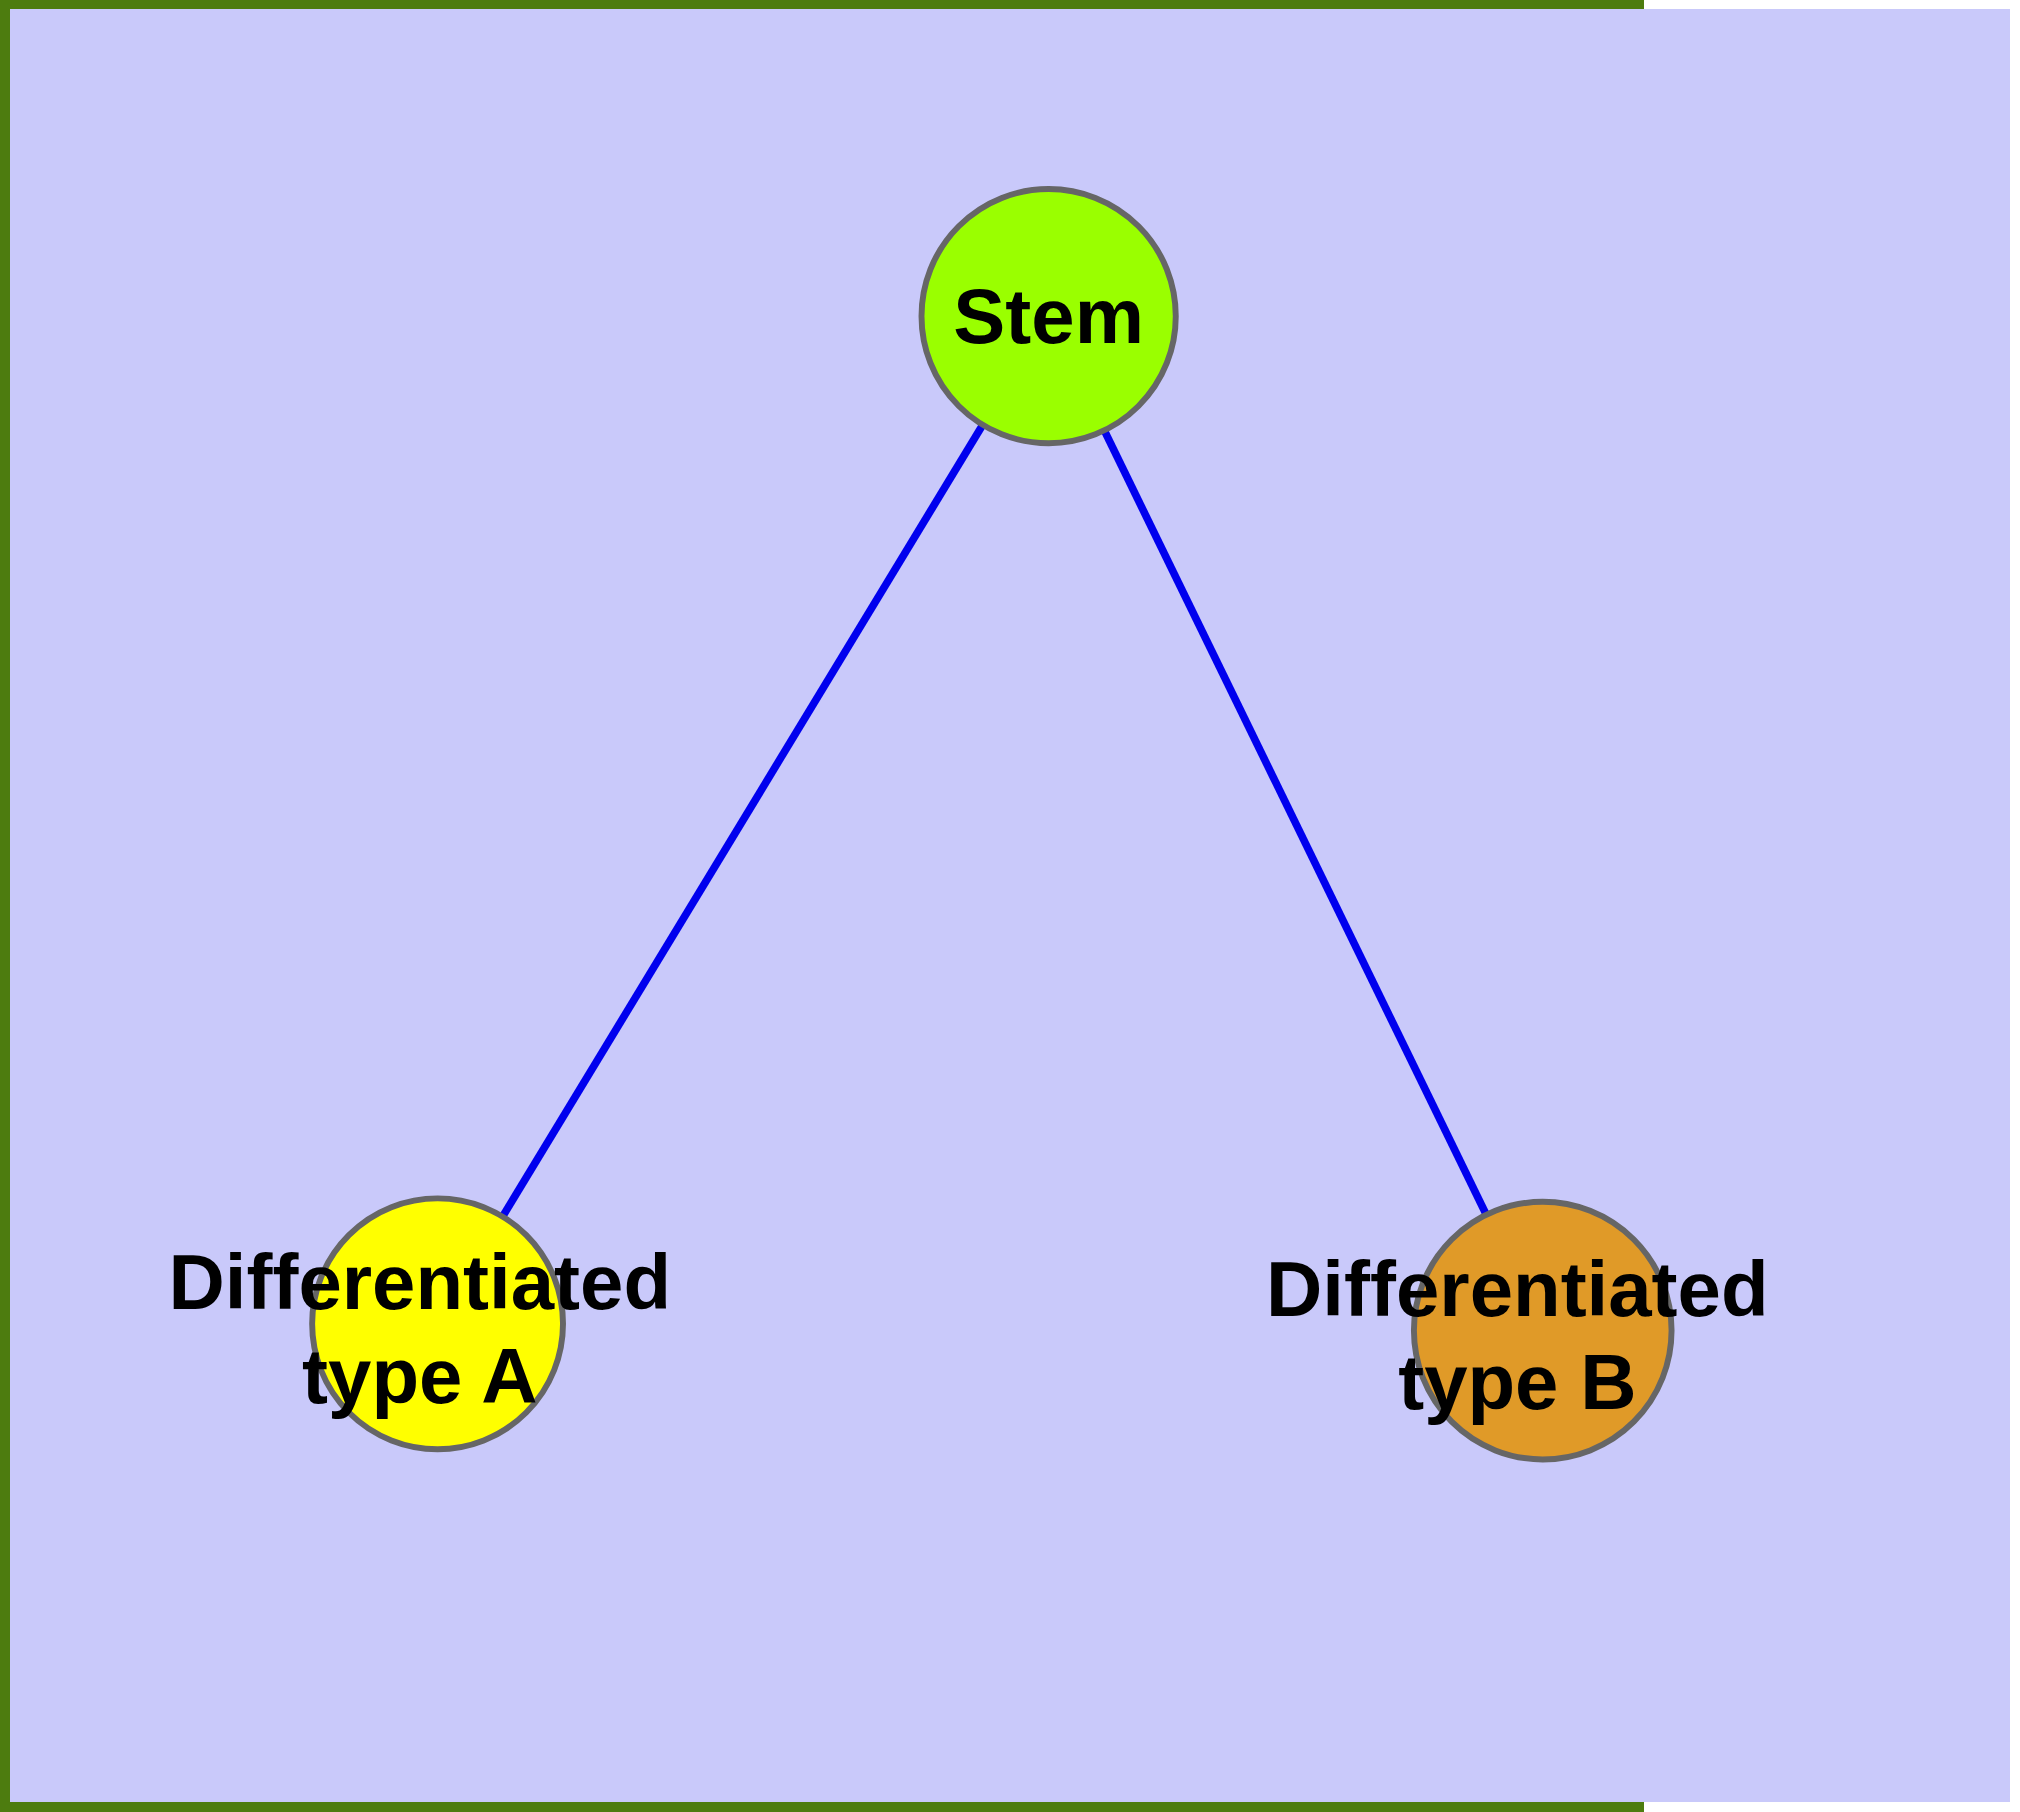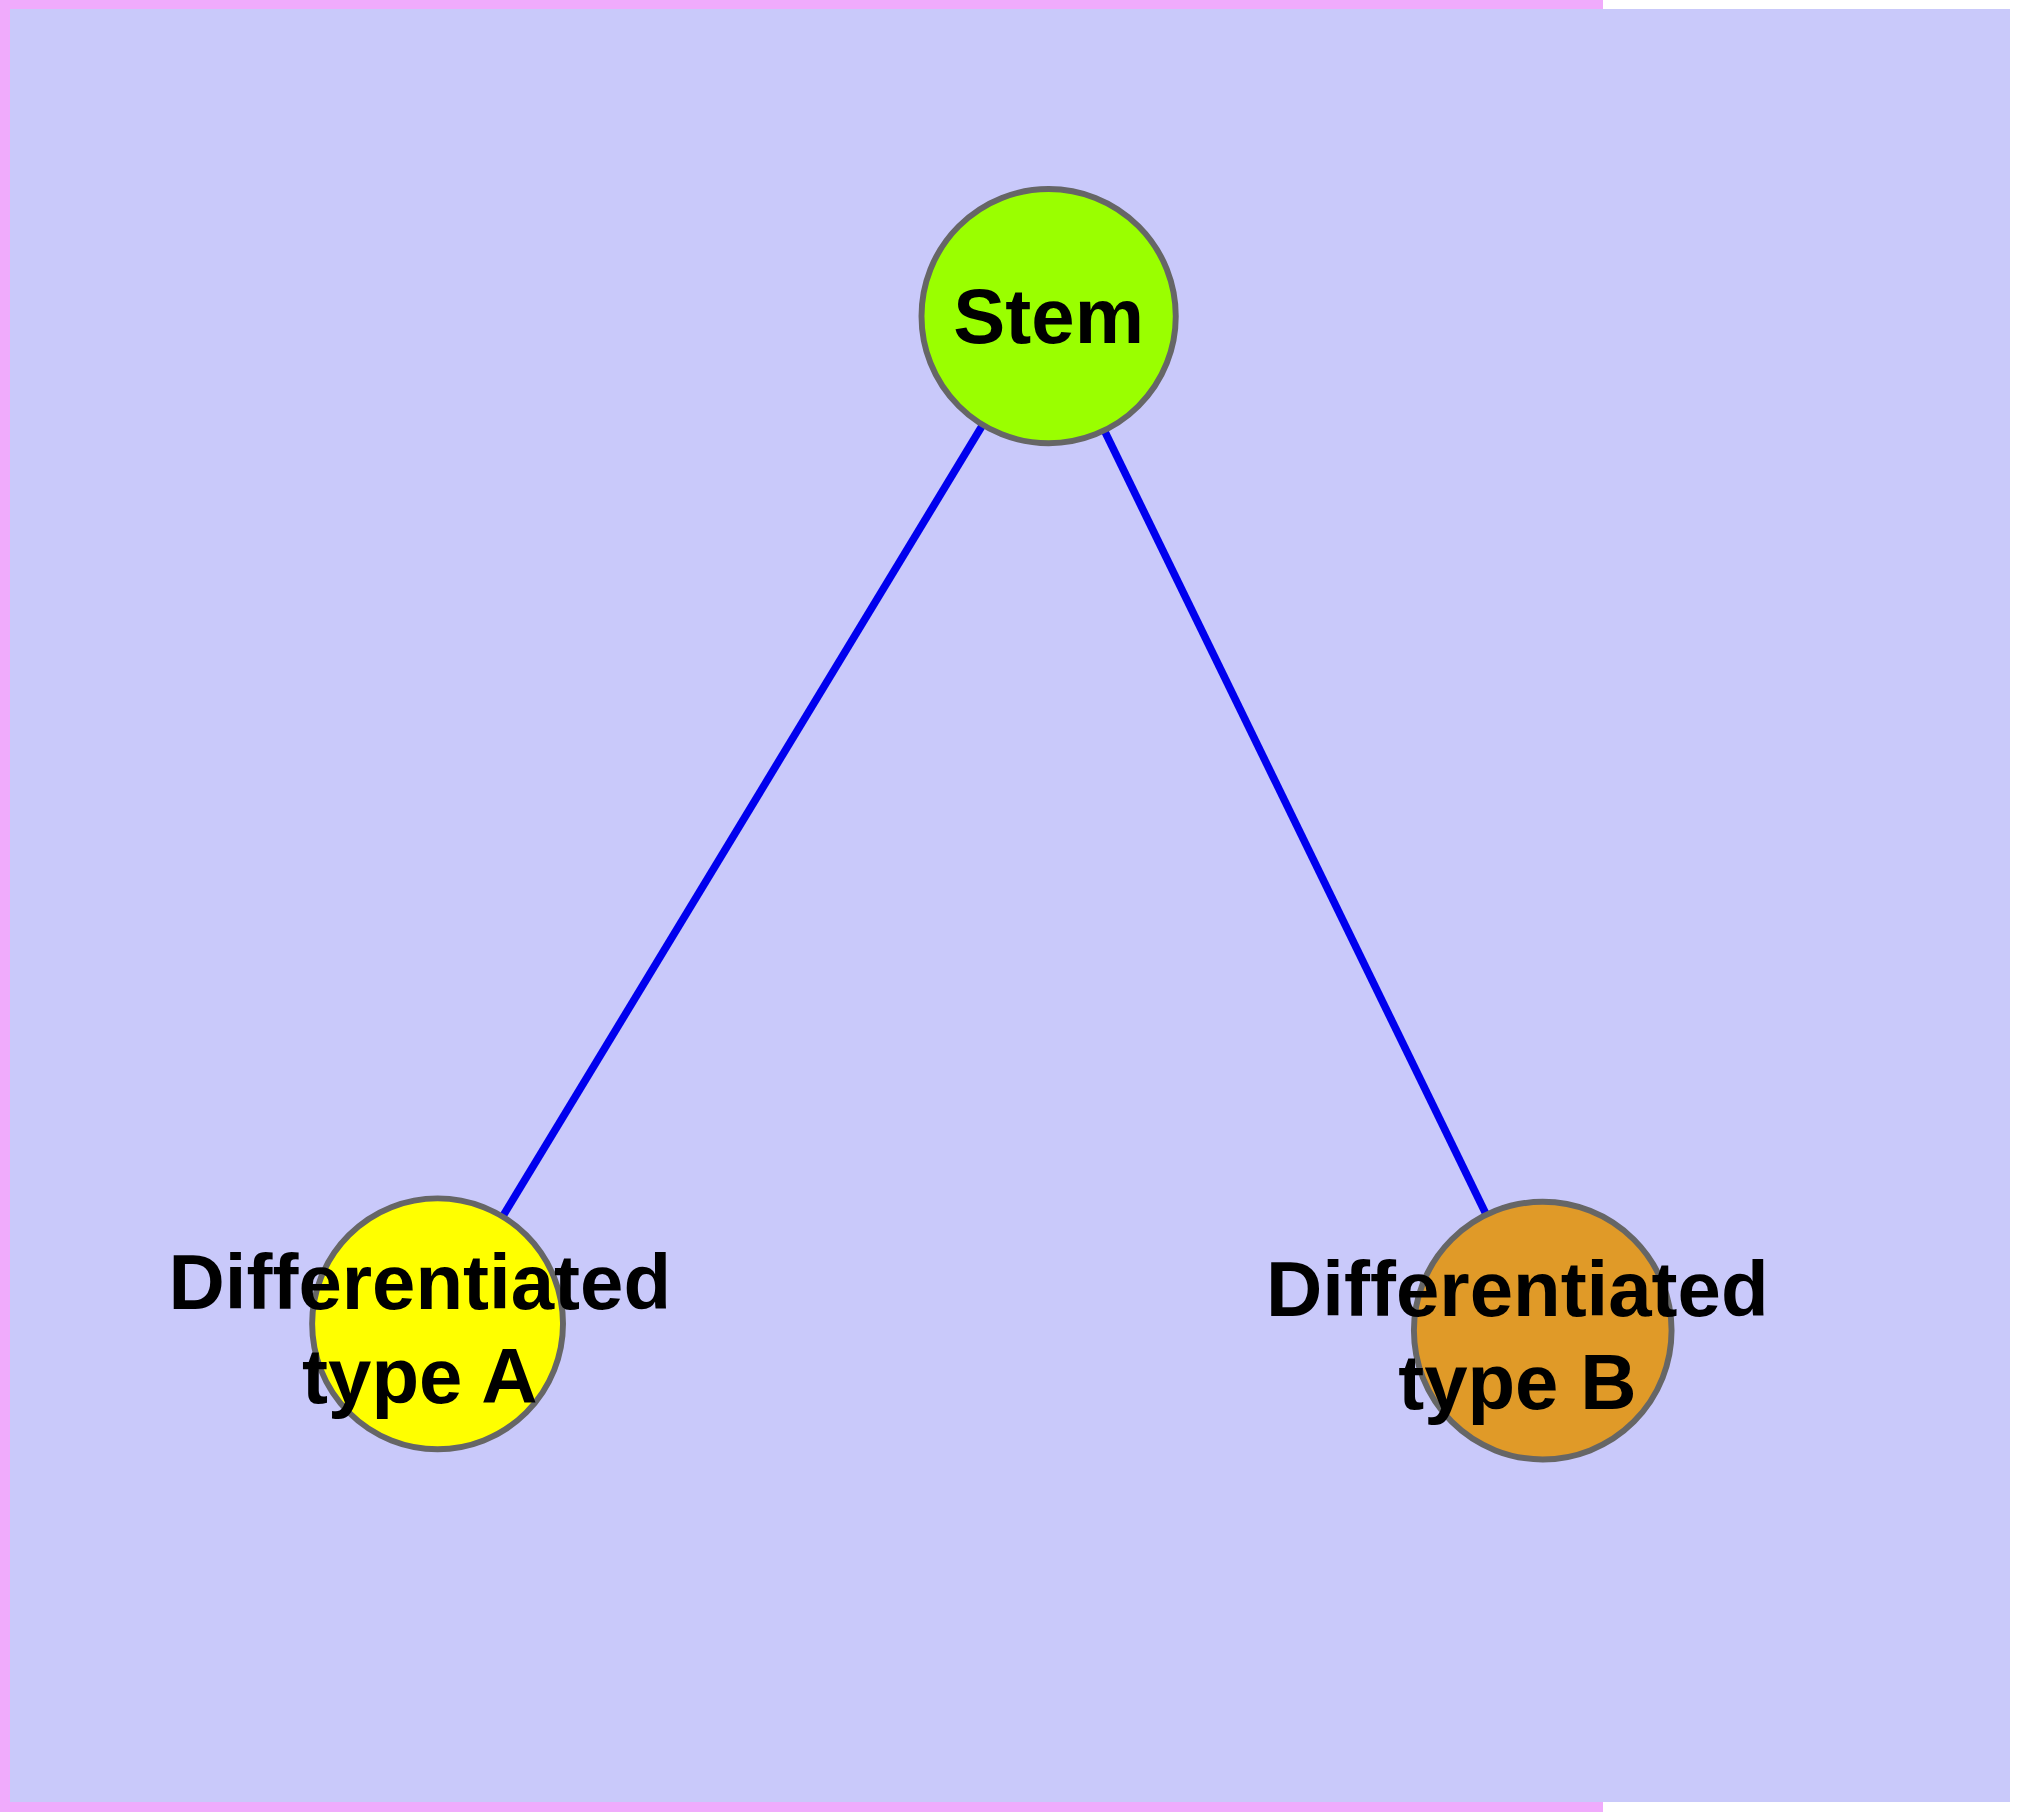--- a/index.html
+++ b/index.html
@@ -10,21 +10,22 @@
   body {
     width: 2021px;
     height: 1812px;
     font-family: "Liberation Sans", sans-serif;
     overflow: hidden;
   }
   #canvas {
     position: relative;
     width: 1603px;
     height: 1812px;
-    background: #f0abfc;
+    background: #4d7c0f;
+    padding-left: 41px;
   }
   #plot-area {
     position: absolute;
     left: 10.2px;
     top: 8.5px;
     width: 2000px;
     height: 1793px;
     background: #c9c9fa;
   }
   #graph-svg {

